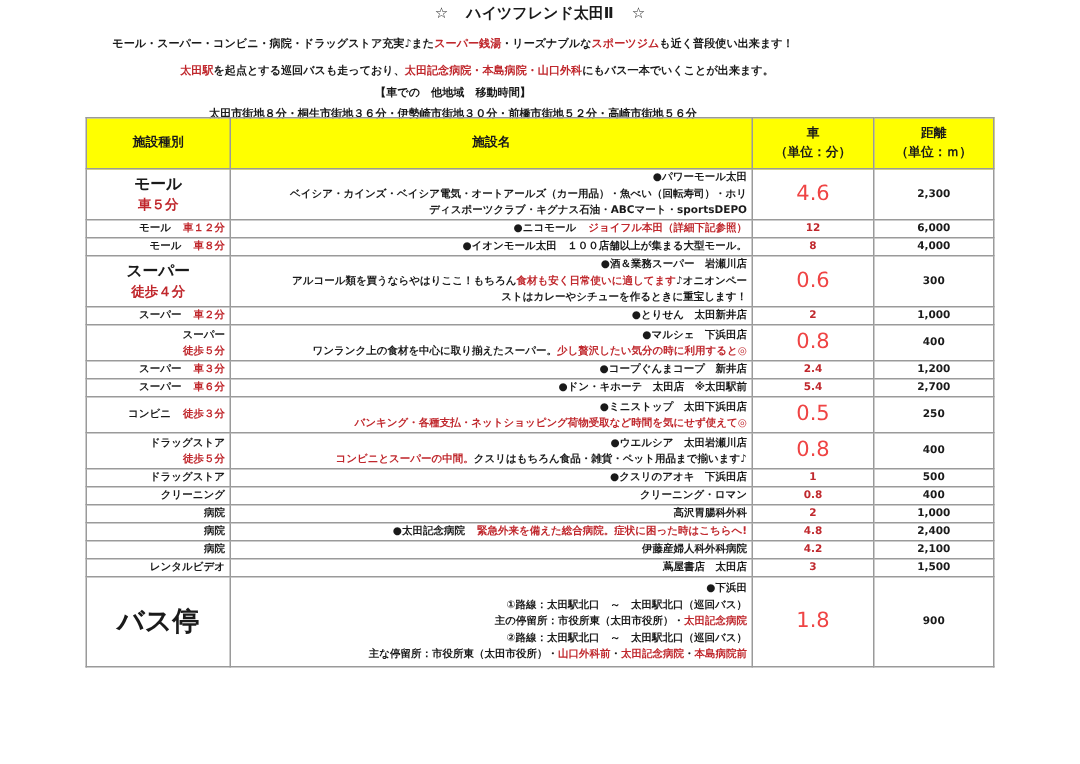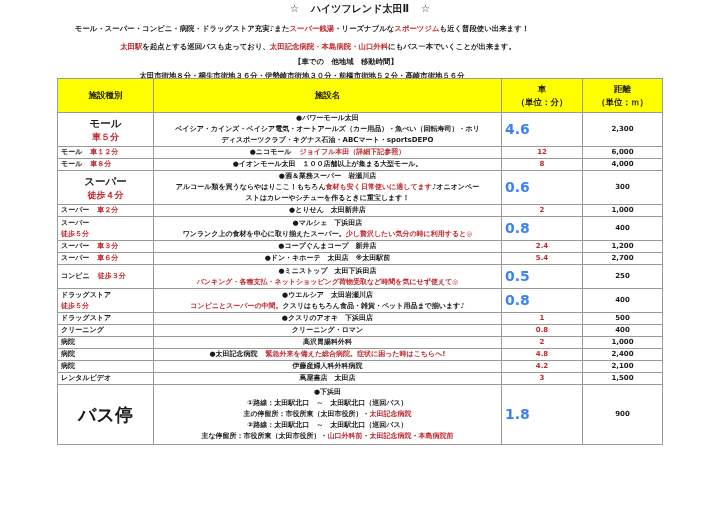--- a/index.html
+++ b/index.html
@@ -2,31 +2,31 @@
 <html><head>
 <meta charset="utf-8">
 <style>
   html, body { margin:0; padding:0; background:#ffffff; }
   body { width:720px; height:509px; overflow:hidden; position:relative;
          font-family:"DejaVu Sans", "Liberation Sans", sans-serif; color:#1a1a1a; }
   .red { color:#c0282d; }
   .title { position:absolute; top:2px; left:0; width:720px; text-align:center; font-size:10px; font-weight:bold; }
   .title .star { font-weight:normal; margin:0 12px; }
   .line { position:absolute; left:0; width:604px; text-align:center; font-size:7.4px; font-weight:bold; white-space:nowrap; }
-  .l1 { top:24px; } .l2 { top:42px;margin-left:16px; } .l3 { top:57px; font-weight:bold;padding-left:44px; } .l4 { top:71px; }
+  .l1 { top:24px; } .l2 { top:42px;margin-left:16px; } .l3 { top:57px; font-weight:bold; } .l4 { top:71px; }
   table { position:absolute; left:57px; top:78px; width:605px; border-collapse:collapse; table-layout:fixed; }
   td, th { border:1px solid #9a9a9a; font-size:7px; padding:0 3px; line-height:11px; vertical-align:middle; }
   th { background:#ffff00; font-size:8.5px; font-weight:bold; height:33px; line-height:13px; }
-  td.cat { text-align:left; font-weight:bold; }
+  td.cat { text-align:right; font-weight:bold; }
   td.catbig { text-align:center; font-weight:bold; font-size:10.5px; line-height:14px; }
   td.catbig .sub { font-size:9px; }
   td.car { text-align:center; color:#c0282d; font-weight:bold; }
-  td.carbig { text-align:left; color:#3b82f6; font-weight:bold; font-size:14px; }
+  td.carbig { text-align:center; color:#ef4444; font-weight:normal; font-size:14px; }
   td.dist { text-align:center; font-weight:bold; }
-  td.name { font-weight:bold; text-align:center; white-space:nowrap; overflow:hidden; }
+  td.name { font-weight:bold; text-align:right; white-space:nowrap; overflow:hidden; }
   td.bus { text-align:center; font-weight:bold; font-size:18px; }
   .gap { display:inline-block; width:8px; }
 </style>
 </head>
 <body>
 
 <div class="title">
   <span class="star">☆</span><span>ハイツフレンド太田Ⅱ</span><span class="star">☆</span>
 </div>
 <div class="line l1">

